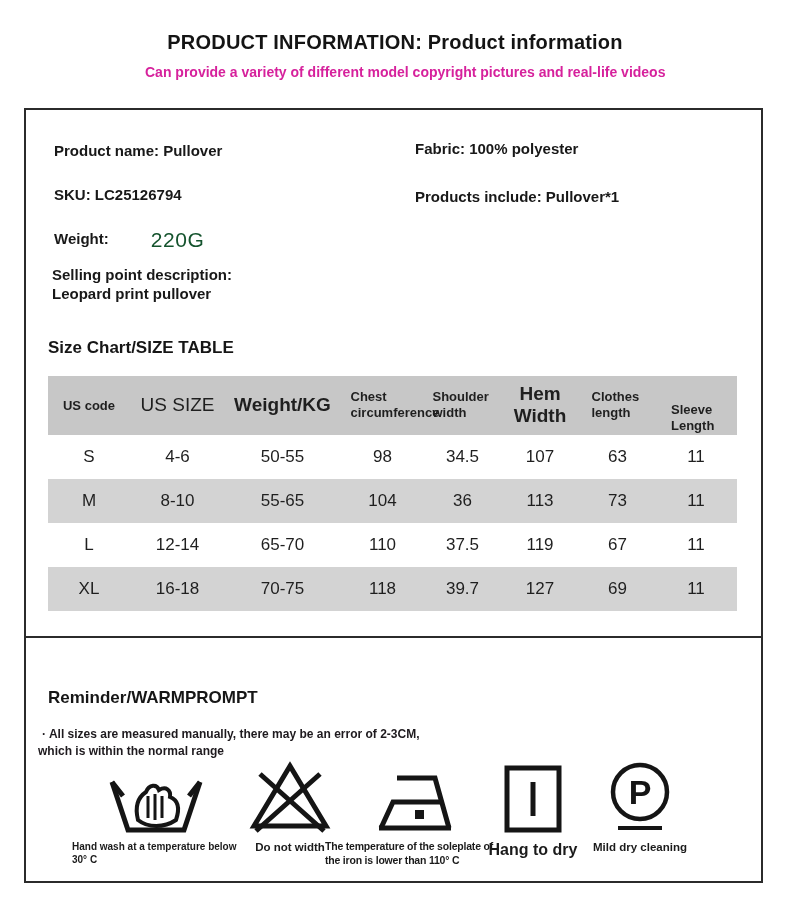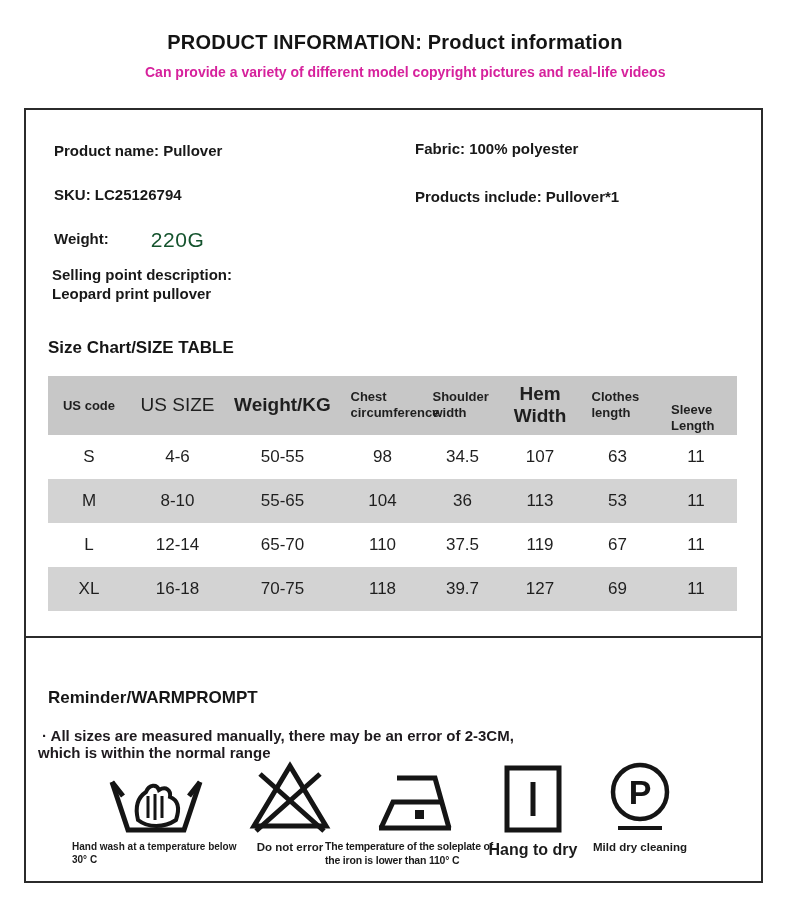--- a/index.html
+++ b/index.html
@@ -33,21 +33,21 @@
   .h2{font-size:19px;font-weight:700;}
   .h3{font-size:13px;font-weight:700;}
   .h4,.h6,.h7{font-size:13px;font-weight:700;}
   .h5{font-size:19px;font-weight:700;}
   .hdr-inner{display:inline-block;text-align:left;line-height:1.25;}
   .h3 .hdr-inner{width:64px;}
   .h4 .hdr-inner{width:60px;}
   .h6 .hdr-inner{width:52px;}
   .h7 .hdr-inner{width:50px;margin-top:26px;}
 
-  .note-line{position:absolute;font-size:15px;font-weight:700;color:#1e1a1e;}
+  .note-line{position:absolute;font-size:12px;font-weight:700;color:#1e1a1e;}
 
   .care-item{position:absolute;top:130px;display:flex;flex-direction:column;align-items:center;}
   .care-icon-box{height:66px;display:flex;align-items:flex-end;justify-content:center;}
   .care-label{margin-top:6px;font-size:11.5px;font-weight:700;line-height:1.3;
               text-align:center;color:#1b1b1b;}
   .care-label.left{text-align:left;}
   .icon-stroke{stroke:#151515;fill:none;}
 </style>
 </head>
 <body>
@@ -104,21 +104,21 @@
           <td>63</td>
           <td>11</td>
         </tr>
         <tr>
           <td>M</td>
           <td>8-10</td>
           <td>55-65</td>
           <td>104</td>
           <td>36</td>
           <td>113</td>
-          <td>53</td>
+          <td>73</td>
           <td>11</td>
         </tr>
         <tr>
           <td>L</td>
           <td>12-14</td>
           <td>65-70</td>
           <td>110</td>
           <td>37.5</td>
           <td>119</td>
           <td>67</td>
@@ -155,21 +155,21 @@
       <div class="care-label left" style="width:168px;font-size:10px;">Hand wash at a temperature below 30° C</div>
     </div>
 
     <div class="care-item" style="left:194px;width:140px;">
       <div class="care-icon-box">
         <svg width="84" height="74" viewBox="0 0 84 74">
           <path class="icon-stroke" stroke-width="5" d="M42,6 L6,66 L78,66 Z"></path>
           <path class="icon-stroke" stroke-width="5" d="M12,14 L76,71 M72,14 L8,71"></path>
         </svg>
       </div>
-      <div class="care-label">Do not error</div>
+      <div class="care-label">Do not width</div>
     </div>
 
     <div class="care-item" style="left:298px;width:182px;">
       <div class="care-icon-box">
         <svg width="88" height="64" viewBox="0 0 88 64">
           <path class="icon-stroke" stroke-width="5" d="M26,8 L64,8 L78,58"></path>
           <path class="icon-stroke" stroke-width="5" d="M10,58 L22,32 L71,32"></path>
           <path class="icon-stroke" stroke-width="5" d="M8,58 L80,58"></path>
           <rect x="44" y="40" width="9" height="9" fill="#151515"></rect>
         </svg>

